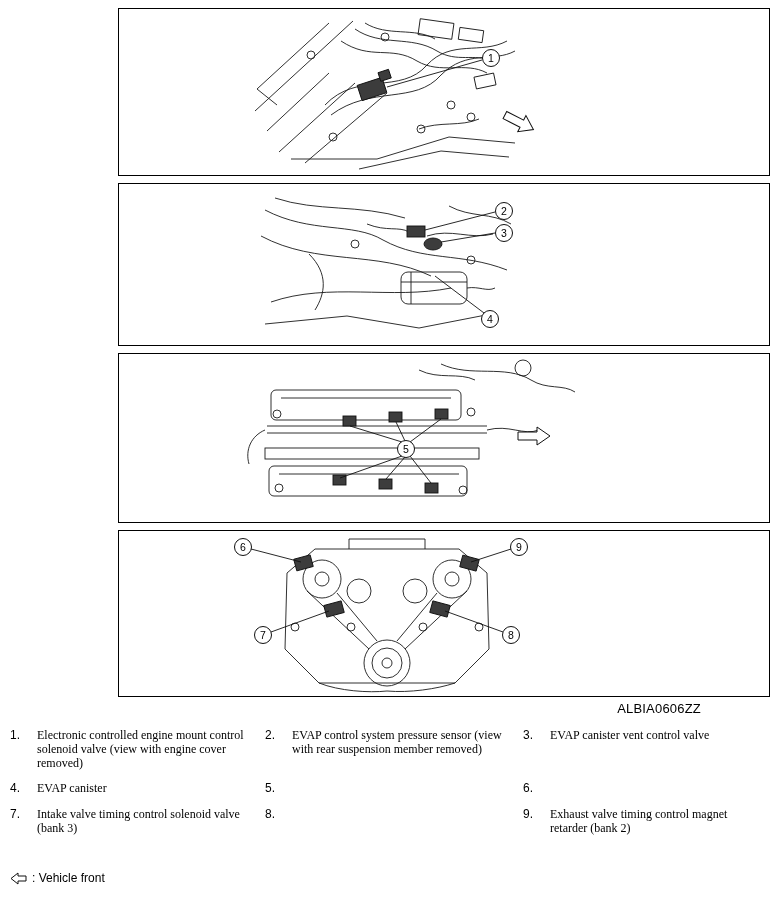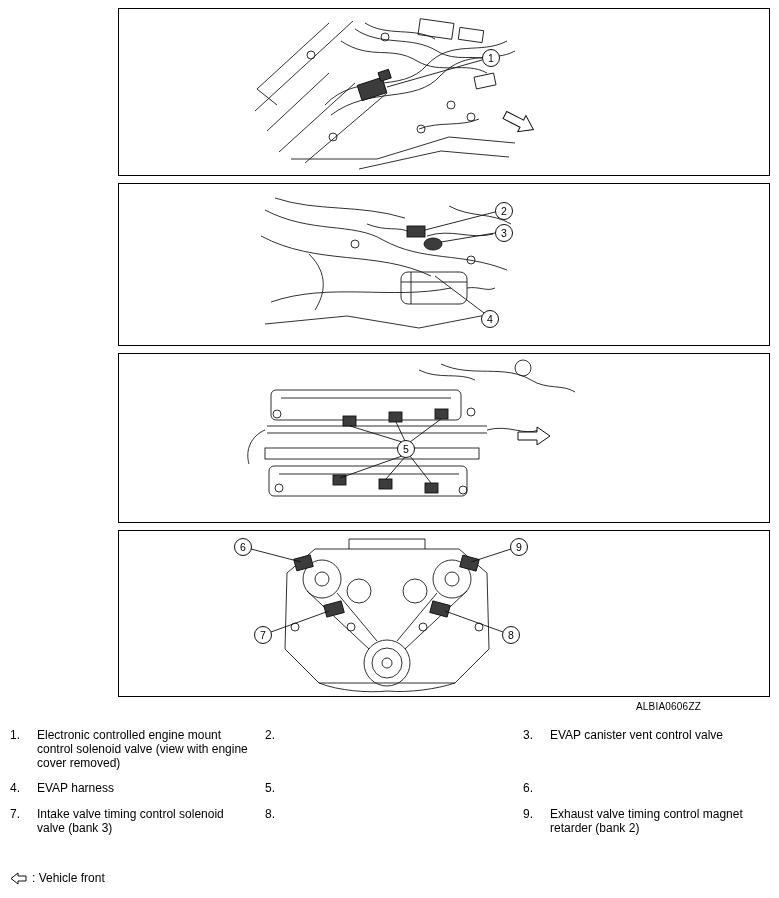--- a/index.html
+++ b/index.html
@@ -7,30 +7,30 @@
   body {
     width:779px; height:898px; position:relative;
     font-family:"Liberation Sans", sans-serif; color:#000;
     overflow:hidden;
   }
   .panels { position:absolute; left:118px; top:8px; width:652px; }
   .panel { border:1px solid #000; background:#fff; margin-bottom:7px; }
   .panel svg { display:block; }
   .image-id {
     position:absolute; top:701px; right:78px;
-    font-size:10px; letter-spacing:0.2px;
+    font-size:13px; letter-spacing:0.2px;
   }
   .legend {
     position:absolute; left:10px; top:728px; width:762px;
     display:grid; grid-template-columns:255px 258px 246px;
     row-gap:11px; font-size:12px; line-height:1.18;
   }
   .legend-item { display:flex; align-items:flex-start; }
   .legend-num { flex:0 0 27px; }
-  .legend-text { flex:1; padding-right:10px; }
+  .legend-text { flex:1; padding-right:10px;font-family:Liberation Serif, serif; }
   .vehicle-front {
     position:absolute; left:10px; top:871px;
     display:flex; align-items:center; gap:5px; font-size:12px;text-align:right;
   }
   svg text { font-family:"Liberation Sans", sans-serif; }
 </style>
 </head>
 <body>
 
 <div class="panels">
@@ -222,28 +222,29 @@
 
 <div class="image-id">ALBIA0606ZZ</div>
 
 <div class="legend">
   <div class="legend-item">
     <span class="legend-num">1.</span>
     <span class="legend-text">Electronic controlled engine mount control solenoid valve (view with engine cover removed)</span>
   </div>
   <div class="legend-item">
     <span class="legend-num">2.</span>
+    <span class="legend-text">EVAP control system pressure sensor (view with rear suspension member removed)</span>
   </div>
   <div class="legend-item">
     <span class="legend-num">3.</span>
     <span class="legend-text">EVAP canister vent control valve</span>
   </div>
   <div class="legend-item">
     <span class="legend-num">4.</span>
-    <span class="legend-text">EVAP harness</span>
+    <span class="legend-text">EVAP canister</span>
   </div>
   <div class="legend-item">
     <span class="legend-num">5.</span>
   </div>
   <div class="legend-item">
     <span class="legend-num">6.</span>
   </div>
   <div class="legend-item">
     <span class="legend-num">7.</span>
     <span class="legend-text">Intake valve timing control solenoid valve (bank 3)</span>

